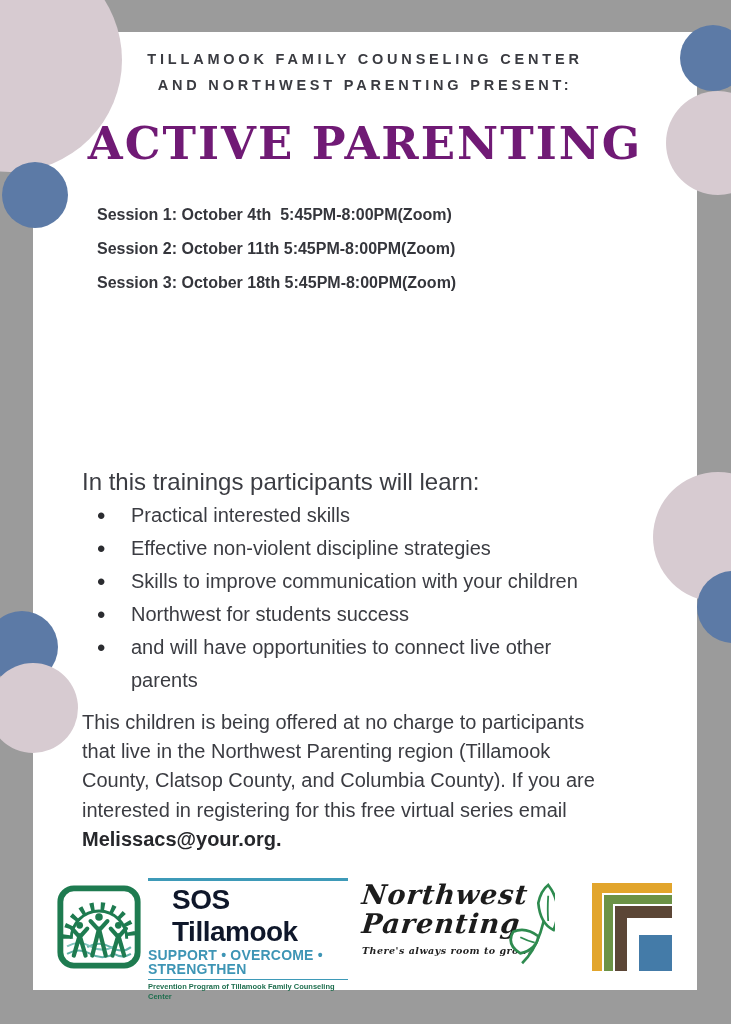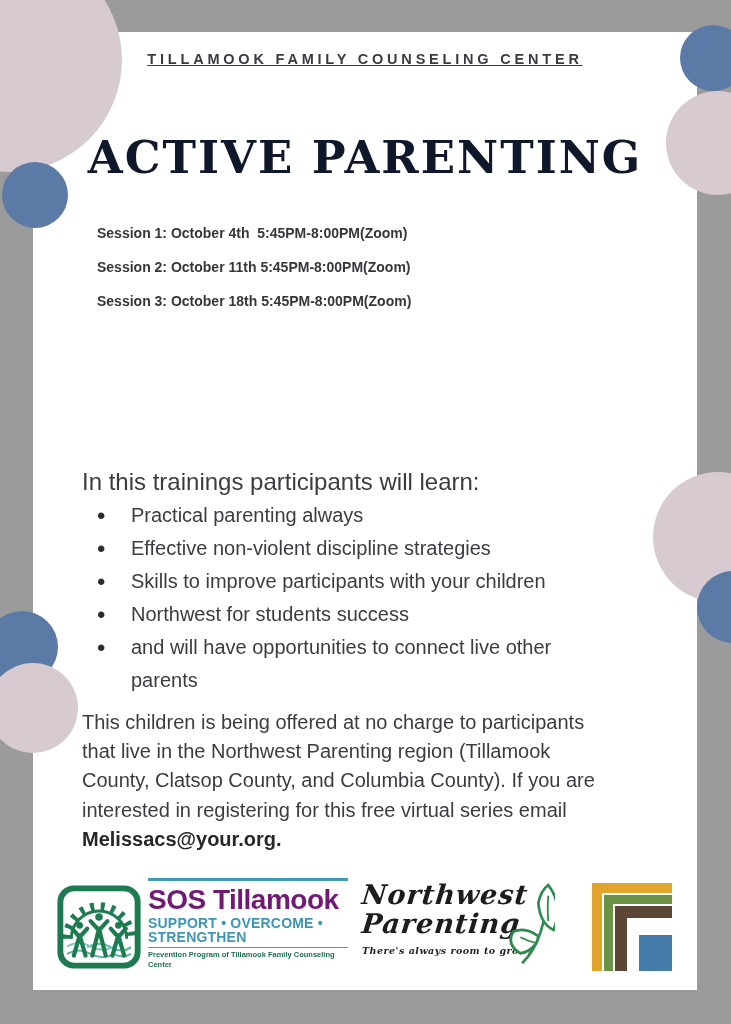--- a/index.html
+++ b/index.html
@@ -22,30 +22,30 @@
   .c-rm-mauve { left: 653px;  top: 472px; width: 130px; height: 130px; }
   .c-rm-blue  { left: 697px;  top: 571px; width: 72px;  height: 72px; }
   .c-bl-blue  { left: -14px;  top: 611px; width: 72px;  height: 72px; }
   .c-bl-mauve { left: -12px;  top: 663px; width: 90px;  height: 90px; }
 
   .content { position: absolute; inset: 0; z-index: 2; }
 
   .header {
     position: absolute; left: 33px; top: 47px; width: 664px;
     text-align: center; font-weight: bold; font-size: 14.5px;
-    letter-spacing: 3.8px; line-height: 25.5px; color: #3a3b41; text-decoration: underline;
+    letter-spacing: 3.8px; line-height: 25.5px; color: #3a3b41;
   }
   .title {
     position: absolute; left: 33px; top: 112px; width: 664px;
     text-align: center; font-family: "DejaVu Serif", serif;
     font-weight: bold; font-size: 45px; letter-spacing: 2px; line-height: 64px;
   }
   .sessions {
-    position: absolute; left: 97px; top: 216px;
-    font-weight: bold; font-size: 14px; line-height: 34px; color: #35363c;
+    position: absolute; left: 97px; top: 198px;
+    font-weight: bold; font-size: 16px; line-height: 34px; color: #35363c;
   }
   .sessions div { white-space: pre-wrap; }
 
   .para {
     position: absolute; left: 82px; width: 588px;
     font-size: 20px; line-height: 29.2px; color: #3b3c42; white-space: pre-wrap;
   }
   .intro { top: 322px; }
   .learn-heading {
     position: absolute; left: 82px; top: 467px;
@@ -65,22 +65,23 @@
   .closing { top: 708px; }
   .closing .email { display: block; font-weight: bold; color: #26272b; }
 
   .logos { position: absolute; left: 0; top: 870px; width: 731px; height: 120px; }
 
   .sos-logo-icon { position: absolute; left: 57px; top: 15px; }
   .sos-text { position: absolute; left: 148px; top: 8px; width: 200px; }
   .sos-rule { height: 2.5px; background: #3e9ab8; margin-bottom: 3px; }
   .sos-rule.thin { height: 1.5px; margin: 3px 0 2px 0; }
   .sos-name {
-    font-size: 28px; font-weight: bold; color: #701a75; letter-spacing: -0.5px;
+    font-size: 28px; font-weight: bold; color: #0f172a; letter-spacing: -0.5px;
     line-height: 32px;
+    margin-left: 24px;
   }
   .sos-tagline {
     font-size: 14px; font-weight: bold; color: #3e95b5; letter-spacing: 0.2px;
     line-height: 14px;
   }
   .sos-sub { font-size: 7.5px; font-weight: bold; color: #1e6e4e; line-height: 10px; }
 
   .nw-logo { position: absolute; left: 362px; top: 10px; width: 190px; }
   .nw-name {
     font-family: "DejaVu Serif", serif; font-style: italic; font-weight: bold;
@@ -106,36 +107,37 @@
   <div class="circle c-tr-mauve" style="background: rgb(215, 203, 209);"></div>
   <div class="circle c-rm-mauve" style="background: rgb(215, 203, 209);"></div>
   <div class="circle c-rm-blue" style="background: rgb(92, 122, 166);"></div>
   <div class="circle c-bl-blue" style="background: rgb(92, 122, 166);"></div>
   <div class="circle c-bl-mauve" style="background: rgb(215, 203, 209);"></div>
 
   <div class="content">
 
     <div class="header">
       <div>TILLAMOOK FAMILY COUNSELING CENTER</div>
+      <div>AND NORTHWEST PARENTING PRESENT:</div>
     </div>
 
-    <h1 class="title" style="color: #0f172a; margin-top: 14px;">ACTIVE PARENTING</h1>
+    <h1 class="title" style="color: #701a75;">ACTIVE PARENTING</h1>
 
     <div class="sessions">
       <div>Session 1: October 4th  5:45PM-8:00PM(Zoom)</div>
       <div>Session 2: October 11th 5:45PM-8:00PM(Zoom)</div>
       <div>Session 3: October 18th 5:45PM-8:00PM(Zoom)</div>
     </div>
 
 
     <p class="learn-heading">In this trainings participants will learn:</p>
     <ul class="learn-list">
-      <li>Practical parenting always</li>
+      <li>Practical interested skills</li>
       <li>Effective non-violent discipline strategies</li>
-      <li>Skills to improve participants with your children</li>
+      <li>Skills to improve communication with your children</li>
       <li>Northwest for students success</li>
       <li>and will have opportunities to connect live other
 parents</li>
     </ul>
 
     <p class="para closing"><span>This children is being offered at no charge to participants
 that live in the Northwest Parenting region (Tillamook
 County, Clatsop County, and Columbia County). If you are
 interested in registering for this free virtual series email</span><strong class="email">Melissacs@your.org.</strong></p>
 

